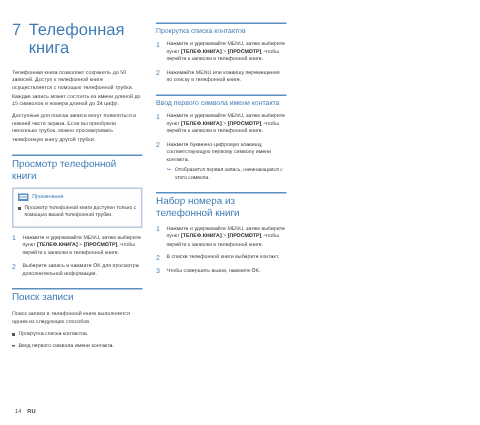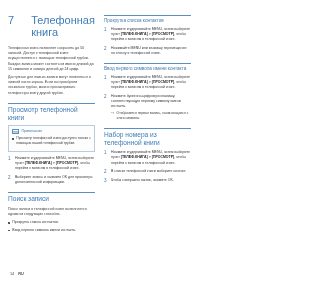--- a/index.html
+++ b/index.html
@@ -14,21 +14,21 @@
 
   .columns { display: flex; gap: 9px; padding: 0 8px; }
   .col { width: 87px; }
 
   
   .chapter { display: flex; gap: 5px; padding-top: 15px; padding-bottom: 8px; }
   .chapter-num {
     color: #3f7cb5; font-size: 11px; line-height: 11.5px; font-weight: 400;
   }
   .chapter-title {
-    color: #3f7cb5; font-size: 11px; line-height: 11.5px; font-weight: 400; margin-left: 12px;
+    color: #3f7cb5; font-size: 11px; line-height: 11.5px; font-weight: 400;
   }
 
   
   .para {
     font-size: 3.5px; line-height: 5.2px; text-align: left;
     color: #3a3a3a; margin-bottom: 3px; letter-spacing: 0.01em;
   }
 
   
   .section { margin-top: 7px; }

